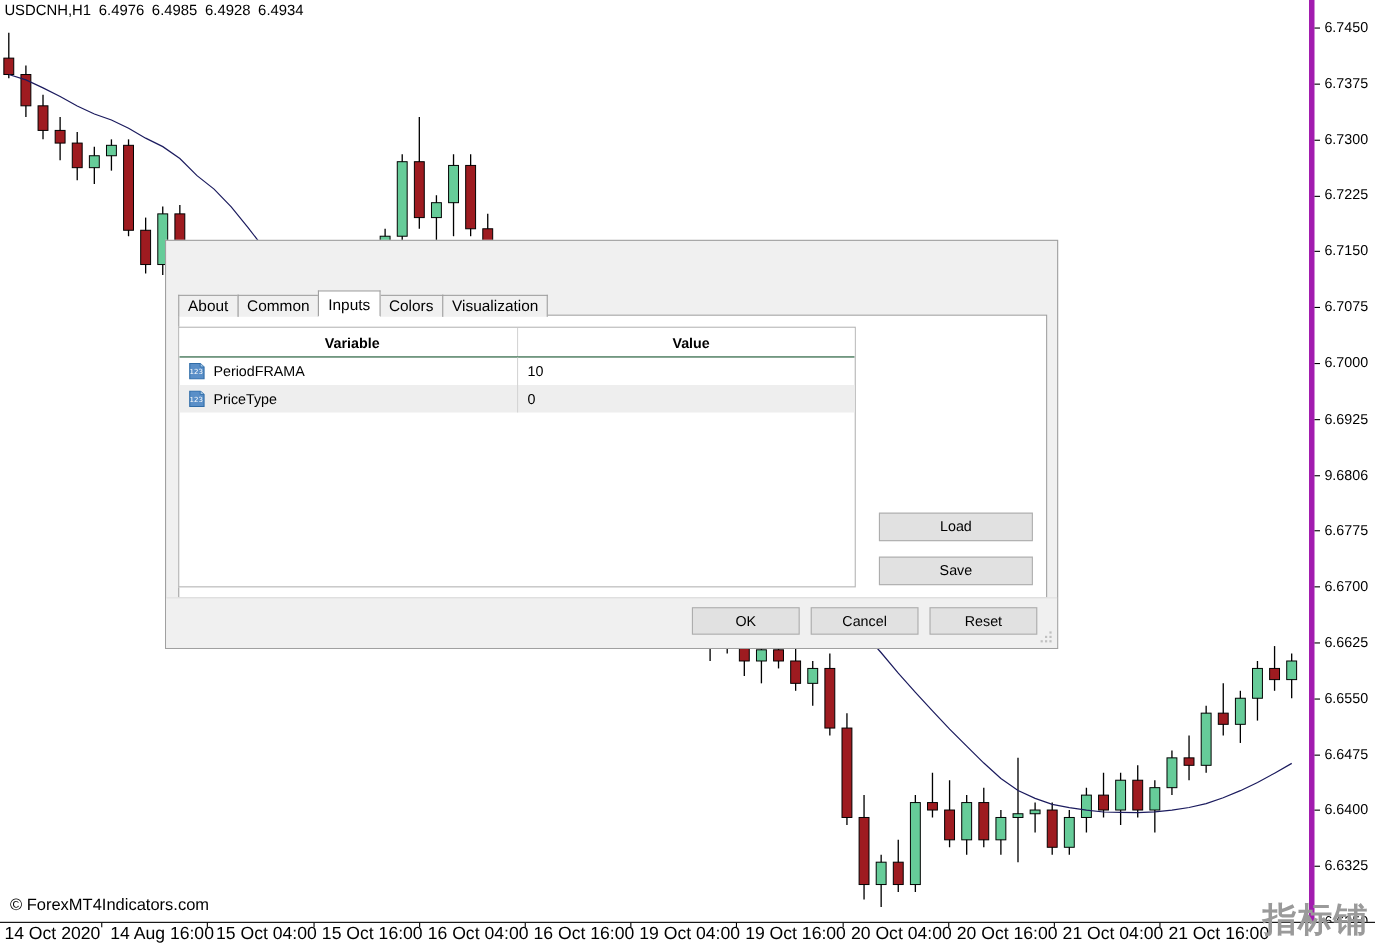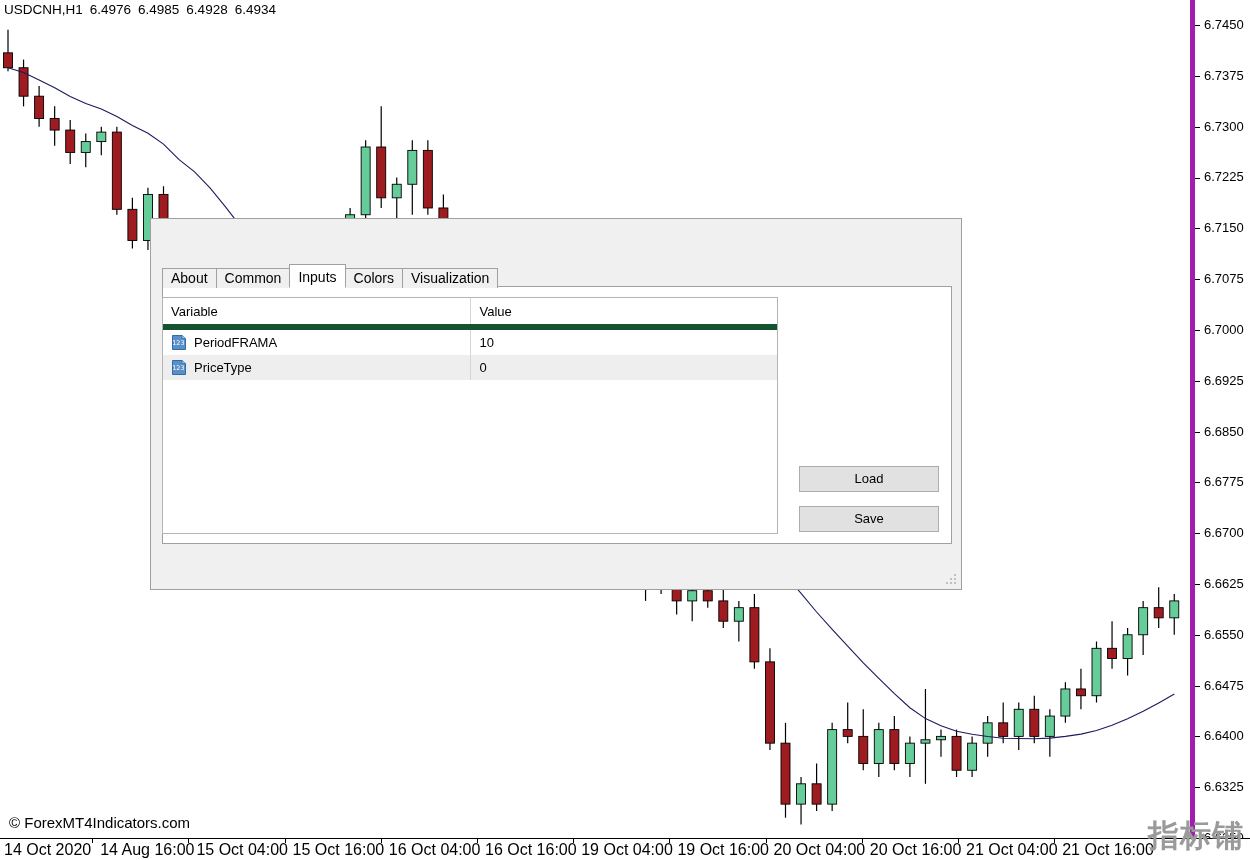--- a/index.html
+++ b/index.html
@@ -232,27 +232,27 @@
     overflow: hidden;
   }
   #inputs-table table {
     border-collapse: collapse;
     width: 100%;
     table-layout: fixed;
     font-size: 13px;
   }
   #inputs-table col.col-var { width: 307px; }
   #inputs-table th {
-    text-align: left;
-    font-weight: normal;
+    text-align: center;
+    font-weight: bold;
     height: 26px;
     padding: 0 0 0 8px;
     background: #ffffff;
     color: #000;
-    border-bottom: 6px solid #14532d;
+    border-bottom: 1px solid #14532d;
     vertical-align: middle;
   }
   #inputs-table th.th-value { border-left: 1px solid #d5d5d5; padding-left: 9px; }
   #inputs-table td {
     height: 25px;
     padding: 0 0 0 8px;
     vertical-align: middle;
     color: #000;
   }
   #inputs-table td.td-value { border-left: 1px solid #d5d5d5; padding-left: 9px; }
@@ -654,21 +654,21 @@
 
   <div id="price-axis">
       <div class="price-tick" style="top: 18.0655px;"><span class="tick-mark"></span><span>6.7450</span></div>
       <div class="price-tick" style="top: 68.8739px;"><span class="tick-mark"></span><span>6.7375</span></div>
       <div class="price-tick" style="top: 119.682px;"><span class="tick-mark"></span><span>6.7300</span></div>
       <div class="price-tick" style="top: 170.491px;"><span class="tick-mark"></span><span>6.7225</span></div>
       <div class="price-tick" style="top: 221.299px;"><span class="tick-mark"></span><span>6.7150</span></div>
       <div class="price-tick" style="top: 272.108px;"><span class="tick-mark"></span><span>6.7075</span></div>
       <div class="price-tick" style="top: 322.916px;"><span class="tick-mark"></span><span>6.7000</span></div>
       <div class="price-tick" style="top: 373.724px;"><span class="tick-mark"></span><span>6.6925</span></div>
-      <div class="price-tick" style="top: 424.533px;"><span class="tick-mark"></span><span>6.6850</span></div>
+      <div class="price-tick" style="top: 424.533px;"><span class="tick-mark"></span><span>9.6806</span></div>
       <div class="price-tick" style="top: 475.341px;"><span class="tick-mark"></span><span>6.6775</span></div>
       <div class="price-tick" style="top: 526.15px;"><span class="tick-mark"></span><span>6.6700</span></div>
       <div class="price-tick" style="top: 576.958px;"><span class="tick-mark"></span><span>6.6625</span></div>
       <div class="price-tick" style="top: 627.766px;"><span class="tick-mark"></span><span>6.6550</span></div>
       <div class="price-tick" style="top: 678.575px;"><span class="tick-mark"></span><span>6.6475</span></div>
       <div class="price-tick" style="top: 729.383px; text-align: center;"><span class="tick-mark"></span><span>6.6400</span></div>
       <div class="price-tick" style="top: 780.192px;"><span class="tick-mark"></span><span>6.6325</span></div>
       <div class="price-tick" style="top: 831px;"><span class="tick-mark"></span><span>6.6250</span></div>
     </div>
 
@@ -758,20 +758,25 @@
             </td>
             <td class="td-value"><span>0</span></td>
           </tr>
         </tbody>
     </table>
   </div>
 
   <button class="side-button" id="load-button">Load</button>
   <button class="side-button" id="save-button">Save</button>
 
+  <div id="dialog-footer">
+    <button class="footer-button" id="ok-button">OK</button>
+    <button class="footer-button" id="cancel-button">Cancel</button>
+    <button class="footer-button" id="reset-button">Reset</button>
+  </div>
 
   <div id="dialog-resize-grip">
       <i style="left: 8px; top: 0px;"></i>
       <i style="left: 4px; top: 4px;"></i>
       <i style="left: 8px; top: 4px;"></i>
       <i style="left: 0px; top: 8px;"></i>
       <i style="left: 4px; top: 8px;"></i>
       <i style="left: 8px; top: 8px;"></i>
     </div>
 </div>

